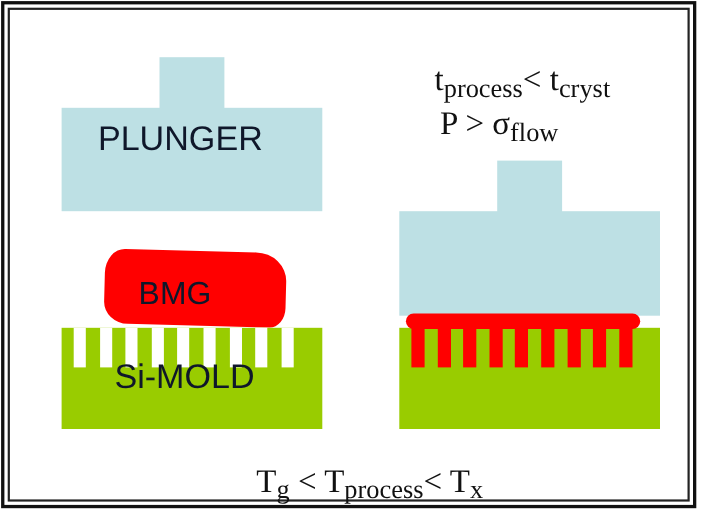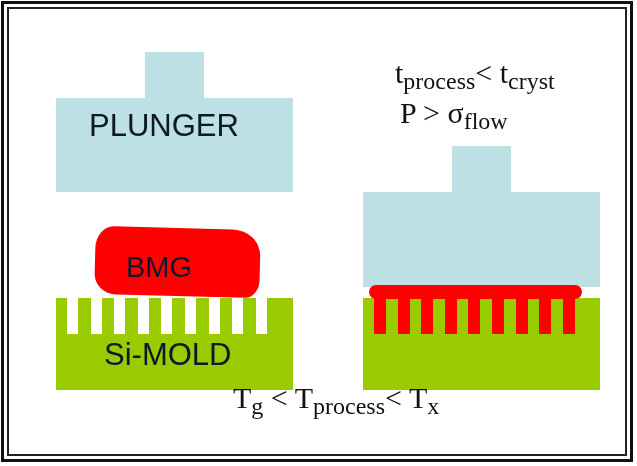--- a/index.html
+++ b/index.html
@@ -52,21 +52,21 @@
       <div class="tooth-gap" style="left: 67px; top: 298px; width: 11px; height: 36px;"></div>
       <div class="tooth-gap" style="left: 90.6px; top: 298px; width: 11px; height: 36px;"></div>
       <div class="tooth-gap" style="left: 114.2px; top: 298px; width: 11px; height: 36px;"></div>
       <div class="tooth-gap" style="left: 137.8px; top: 298px; width: 11px; height: 36px;"></div>
       <div class="tooth-gap" style="left: 161.4px; top: 298px; width: 11px; height: 36px;"></div>
       <div class="tooth-gap" style="left: 185px; top: 298px; width: 11px; height: 36px;"></div>
       <div class="tooth-gap" style="left: 208.6px; top: 298px; width: 11px; height: 36px;"></div>
       <div class="tooth-gap" style="left: 232.2px; top: 298px; width: 11px; height: 36px;"></div>
       <div class="tooth-gap" style="left: 255.8px; top: 298px; width: 11px; height: 36px;"></div>
     </div>
-  <span class="label-sans" style="left:104px; top:337px; font-size:31px;">Si-MOLD</span>
+  <span class="label-sans" style="left:104px; top:325px; font-size:31px;">Si-MOLD</span>
 </div>
 
 <div>
   <div class="label-serif" style="left:395px; top:58px;">
     <span>t</span><sub>process</sub><span>&lt;</span><span> </span><span>t</span><sub>cryst</sub>
   </div>
   <div class="label-serif" style="left:400px; top:98px;">
     <span>P</span><span> </span><span>&gt;</span><span> </span><span>σ</span><sub>flow</sub>
   </div>
 
@@ -81,15 +81,15 @@
       <div class="block bmg" style="left: 421.2px; top: 295px; width: 12px; height: 39px;"></div>
       <div class="block bmg" style="left: 444.8px; top: 295px; width: 12px; height: 39px;"></div>
       <div class="block bmg" style="left: 468.4px; top: 295px; width: 12px; height: 39px;"></div>
       <div class="block bmg" style="left: 492px; top: 295px; width: 12px; height: 39px;"></div>
       <div class="block bmg" style="left: 515.6px; top: 295px; width: 12px; height: 39px;"></div>
       <div class="block bmg" style="left: 539.2px; top: 295px; width: 12px; height: 39px;"></div>
       <div class="block bmg" style="left: 562.8px; top: 295px; width: 12px; height: 39px;"></div>
     </div>
 </div>
 
-<div class="label-serif" style="left:233px; top:383px;">
+<div class="label-serif" style="left:233px; top:423px;">
   <span>T</span><sub>g</sub><span> </span><span>&lt;</span><span> </span><span>T</span><sub>process</sub><span>&lt;</span><span> </span><span>T</span><sub>x</sub>
 </div>
 
 </body></html>

